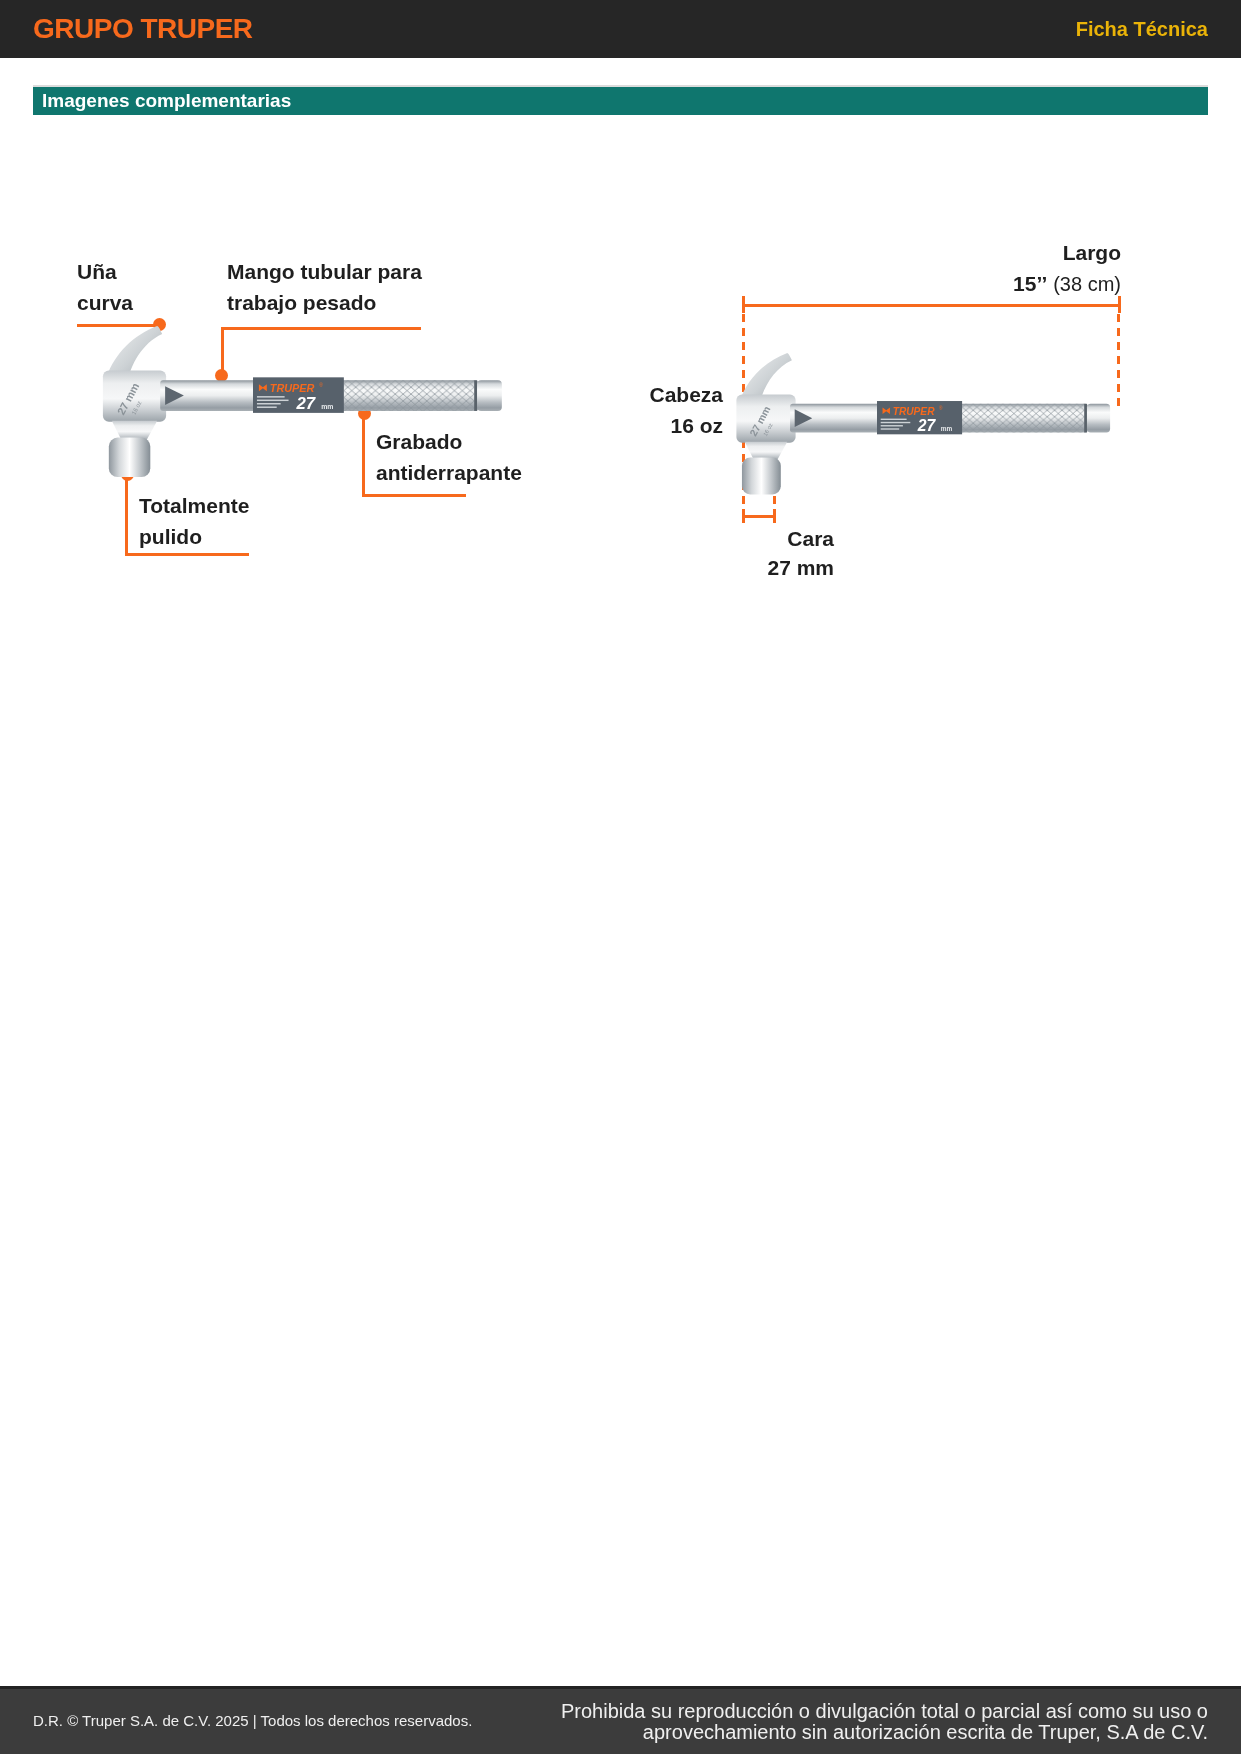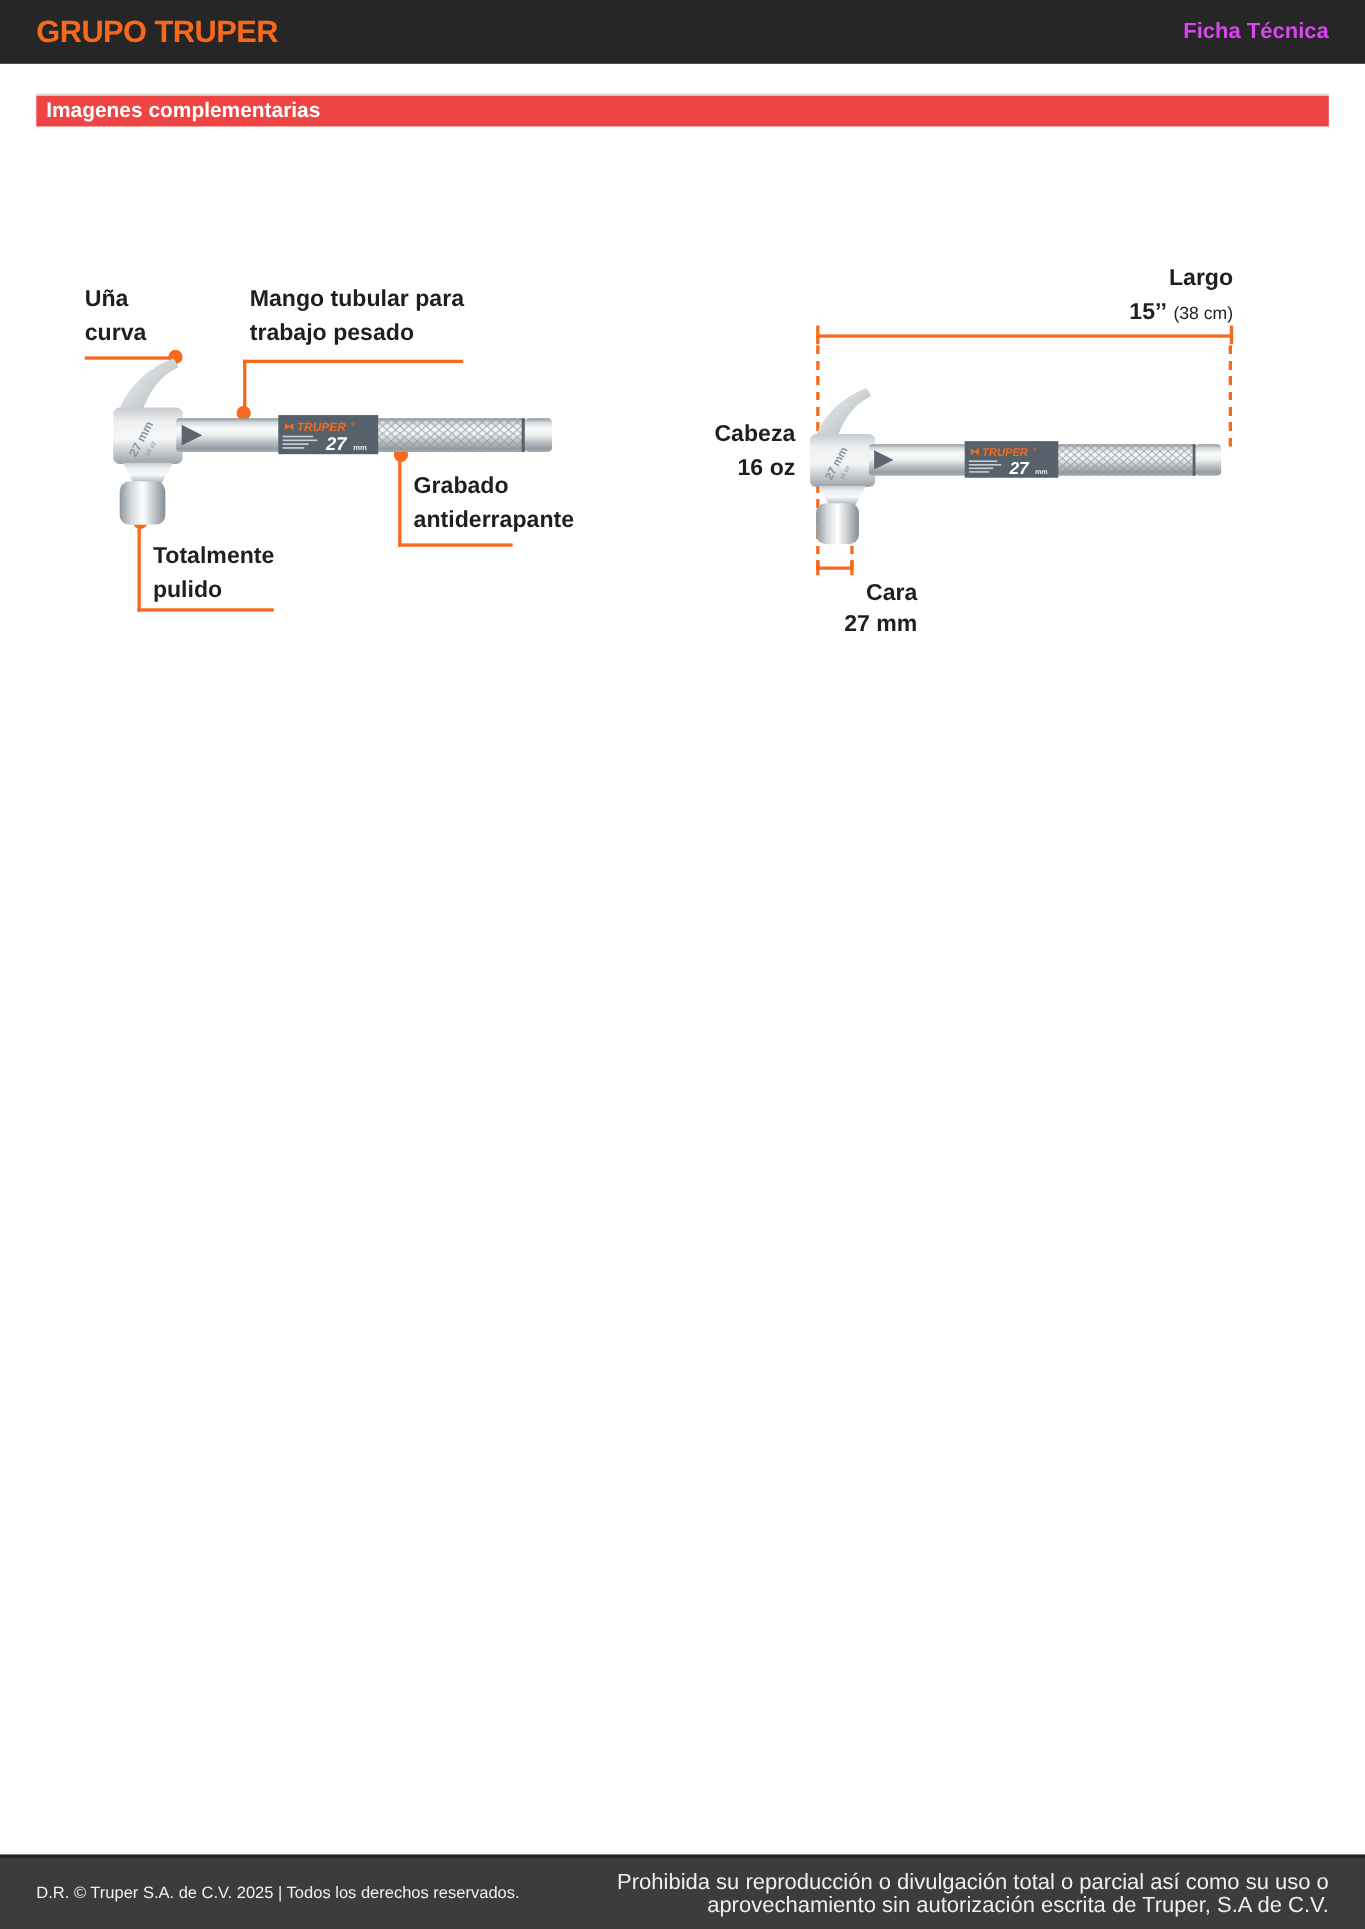--- a/index.html
+++ b/index.html
@@ -4,42 +4,42 @@
 <style>
   html,body{margin:0;padding:0;background:#fff;}
   .page{position:relative;width:1241px;height:1754px;background:#ffffff;overflow:hidden;
         font-family:"Liberation Sans",sans-serif;}
 
   
   .header{position:absolute;left:0;top:0;width:1241px;height:58px;background:#262626;}
   .logo{position:absolute;left:33px;top:50%;transform:translateY(-50%);
         color:#f7691c;font-size:28px;font-weight:800;letter-spacing:-0.5px;white-space:nowrap;}
   .doc-title{position:absolute;right:33px;top:50%;transform:translateY(-50%);
-        color:#d946ef;font-size:20px;font-weight:700;white-space:nowrap;}
+        color:#eab308;font-size:20px;font-weight:700;white-space:nowrap;}
 
   
   .banner-topline{position:absolute;left:33px;top:85px;width:1175px;height:2px;background:#dcdcdc;}
-  .banner{position:absolute;left:33px;top:87px;width:1175px;height:28px;background:#ef4444;}
+  .banner{position:absolute;left:33px;top:87px;width:1175px;height:28px;background:#0f766e;}
   .banner-text{position:absolute;left:9px;top:0;line-height:28px;color:#ffffff;
         font-size:19px;font-weight:700;white-space:nowrap;}
 
   
   .callout{position:absolute;font-size:21px;font-weight:700;color:#1f1f1f;line-height:31px;white-space:nowrap;}
   .callout.center{text-align:right;}
   .callout.right{text-align:right;}
 
   
   .hline{position:absolute;height:3px;background:#f7691c;}
   .vline{position:absolute;width:3px;background:#f7691c;}
   .dot{position:absolute;width:13px;height:13px;border-radius:50%;background:#f7691c;}
   .vdash{position:absolute;width:3px;
          background:repeating-linear-gradient(to bottom,#f7691c 0 8px,transparent 8px 14px);}
   .tick{position:absolute;width:3px;background:#f7691c;}
 
-  .dim-value-paren{font-weight:400;font-size:16px;}
+  .dim-value-paren{font-weight:400;font-size:20px;}
 
   .hammer-svg{position:absolute;}
 
   
   .footer{position:absolute;left:0;bottom:0;width:1241px;height:65px;background:#3c3c3c;
           border-top:3px solid #232323;}
   .footer-left{position:absolute;left:33px;top:0;height:62px;display:flex;align-items:center;
           color:#efefef;font-size:15px;white-space:nowrap;}
   .footer-right{position:absolute;right:33px;top:0;height:65px;display:flex;align-items:center;
           color:#efefef;font-size:20px;line-height:21px;text-align:right;}

